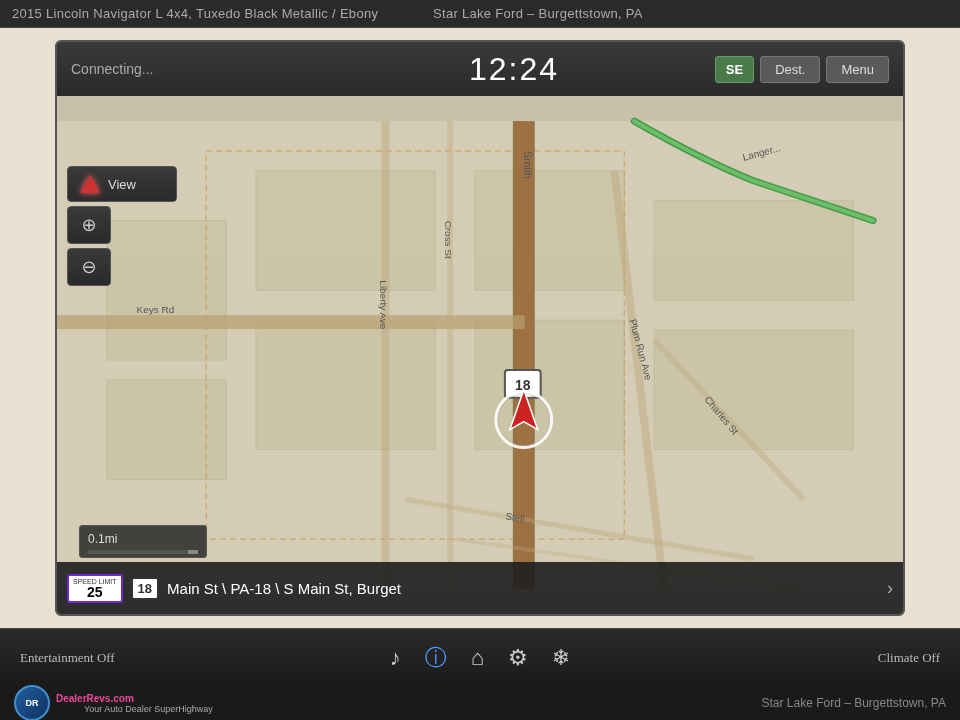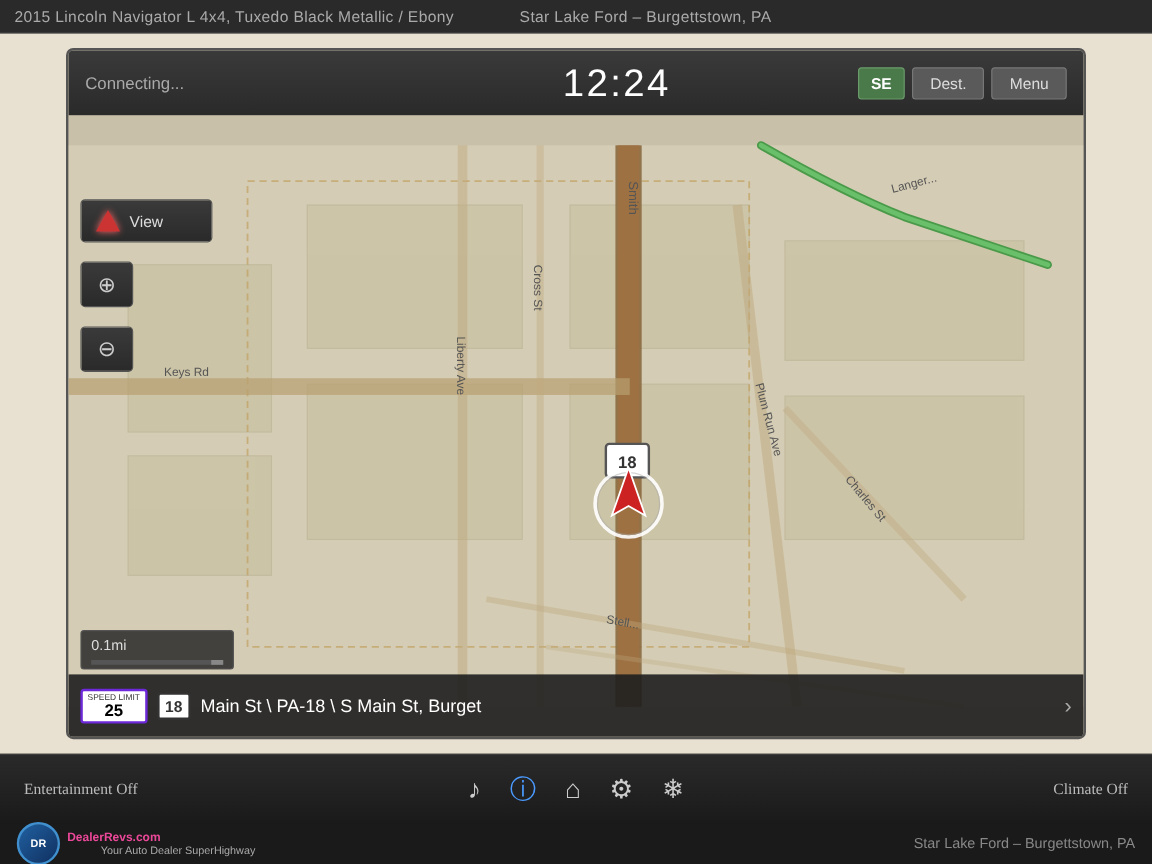--- a/index.html
+++ b/index.html
@@ -122,21 +122,21 @@
       left: 0;
     }
 
     
     .left-controls {
       position: absolute;
       top: 70px;
       left: 10px;
       display: flex;
       flex-direction: column;
-      gap: 16px;
+      gap: 4px;
       z-index: 20;
     }
     .ctrl-view {
       background: linear-gradient(180deg, #3a3a3a, #2a2a2a);
       border: 1px solid #555;
       border-radius: 4px;
       display: flex;
       align-items: center;
       gap: 8px;
       padding: 8px 12px;
@@ -167,21 +167,21 @@
       width: 44px;
       height: 38px;
     }
     .zoom-icon {
       color: #ccc;
       font-size: 18px;
     }
     .ctrl-dist {
       position: absolute;
       bottom: 56px;
-      left: 10px;
+      left: 22px;
       background: rgba(40,40,40,0.85);
       border: 1px solid #555;
       border-radius: 3px;
       padding: 3px 8px;
       z-index: 20;
     }
     .ctrl-dist-label {
       color: #ddd;
       font-size: 12px;
     }

